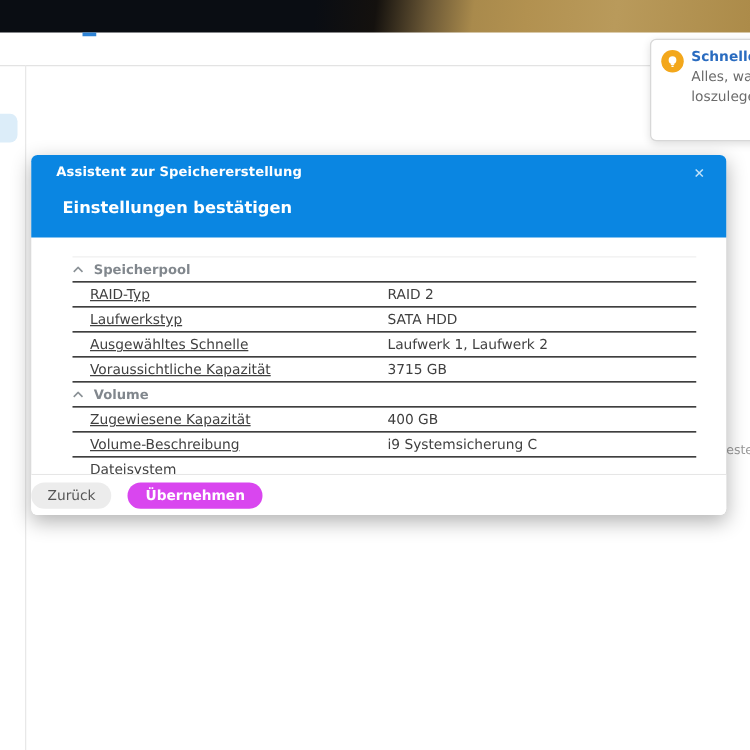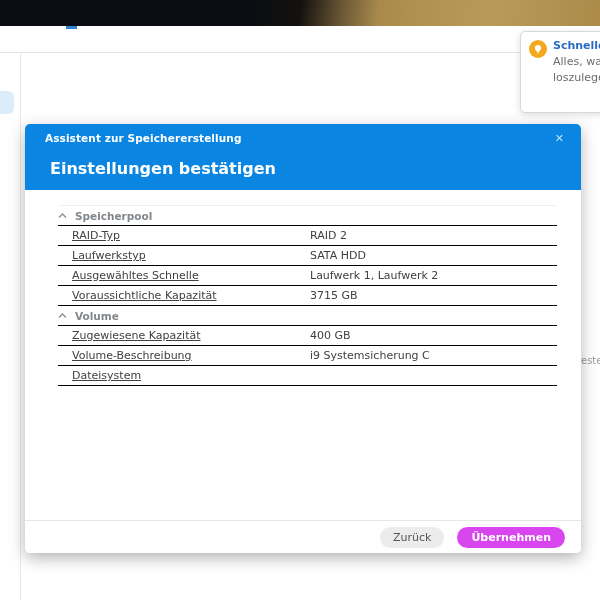--- a/index.html
+++ b/index.html
@@ -31,56 +31,56 @@
   }
   .toast-icon{
     width:18px;height:18px;border-radius:50%;background:#f3a71b;
     flex:0 0 18px;display:flex;align-items:center;justify-content:center;margin-top:1px;
   }
   .toast-texts{margin-left:6px;overflow:hidden;}
   .toast-title{font-size:11px;font-weight:bold;color:#2a6cc0;white-space:nowrap;}
   .toast-line{font-size:11px;color:#6b6b6b;white-space:nowrap;margin-top:4px;line-height:12px;}
   
   .dialog{
-    position:absolute;left:25px;top:124px;width:556px;height:429px;
+    position:absolute;left:25px;top:124px;width:556px;height:288px;
     background:#fff;border-radius:5px;
     box-shadow:0 5px 16px rgba(0,0,0,.3);
   }
   .dlg-header{
     position:absolute;left:0;top:0;right:0;height:66px;
     background:#0a86e2;border-radius:5px 5px 0 0;color:#fff;
   }
   .dlg-titlebar{
     display:flex;justify-content:space-between;align-items:flex-start;
     padding:8px 14px 0 20px;
   }
   .dlg-title{font-size:10.5px;font-weight:bold;letter-spacing:.1px;}
   .dlg-close{
     font-size:11px;font-weight:bold;color:#c3e3f9;cursor:pointer;
     line-height:12px;padding:1px 3px;
   }
-  .dlg-heading{font-size:16px;font-weight:bold;margin:13px 0 0 25px;}
+  .dlg-heading{font-size:13px;font-weight:bold;margin:13px 0 0 25px;}
   
   .settings-table{
     position:absolute;left:33px;right:24px;top:81px;
     border-top:1px solid #f0f0f0;
   }
   .t-row{
     display:flex;align-items:center;height:19px;
     border-bottom:1px solid #000000;font-size:11px;color:#404040;
   }
   .t-section{color:#81878d;font-weight:bold;font-size:10.5px;}
   .t-section .sec-caret{display:inline-flex;margin:0 8px 0 0;}
   .t-label{width:238px;padding-left:14px;flex:0 0 238px;white-space:nowrap;overflow:hidden;text-decoration:underline;}
   .t-value{flex:1;white-space:nowrap;overflow:hidden;}
   
   .dlg-footer{
     position:absolute;left:0;right:0;bottom:0;height:32px;
     border-top:1px solid #e6e6e6;border-radius:0 0 5px 5px;
-    display:flex;align-items:center;justify-content:flex-end;
+    display:flex;align-items:center;
     padding-right:16px;gap:13px;background:#fff;
   }
   .btn{
     height:21px;border:none;border-radius:11px;font-size:11px;
     font-family:"DejaVu Sans","Liberation Sans",sans-serif;
     display:inline-flex;align-items:center;cursor:pointer;
   }
   .btn-secondary{background:#ececec;color:#555;padding:0 13px;}
   .btn-primary{background:#d946ef;color:#fff;padding:0 14px;font-weight:bold;}
 </style>

